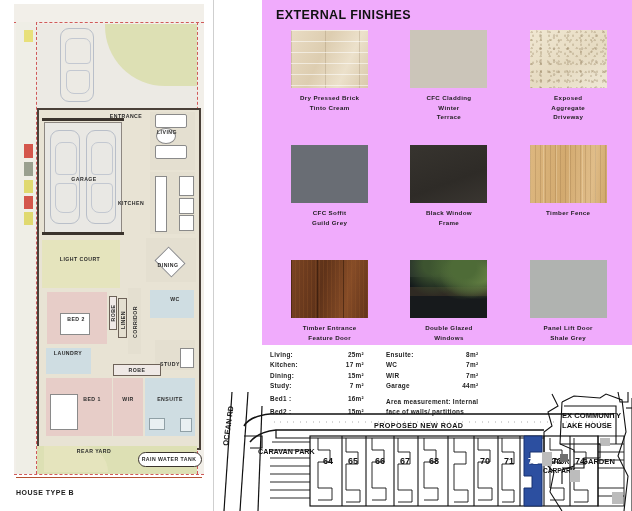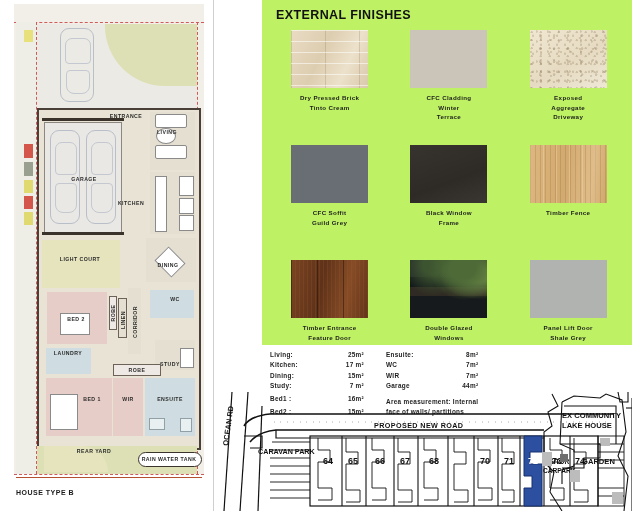--- a/index.html
+++ b/index.html
@@ -28,21 +28,21 @@
   .fx{position:absolute;background:#e9f0f2;border:1px solid #90a0a6;}
   .tank{position:absolute;background:#ffffff;border:1px solid #3a332c;border-radius:12px;}
   .capt{position:absolute;font-size:7px;font-weight:700;letter-spacing:.5px;color:#1a1a1a;}
   .dim{position:absolute;background:#b4502e;height:1px;}
   .bed{background:#e7cdc8;}
   .wet{background:#cfdde2;}
   .lightct{background:#e5e4bd;}
   .hall{background:#e4dfd0;}
 
   
-  #board{position:absolute;left:262px;top:0;width:370px;height:345px;background:#bef264;}
+  #board{position:absolute;left:262px;top:0;width:370px;height:345px;background:#f0abfc;}
   #board-title{position:absolute;left:14px;top:8px;font-size:12.5px;font-weight:800;
                letter-spacing:.4px;color:#111;}
   .swgrid{position:absolute;left:8px;top:30px;width:358px;}
   .swrow{display:flex;}
   .swcell{width:119.3px;display:flex;flex-direction:column;align-items:center;}
   .swatch{width:77px;height:58px;background:#ccc;}
   .swlab{margin-top:5px;font-size:6.2px;font-weight:700;line-height:1.55;
          text-align:center;letter-spacing:.35px;color:#1c1c1c;white-space:pre-line;}
   .row-h{height:115px;}
 

